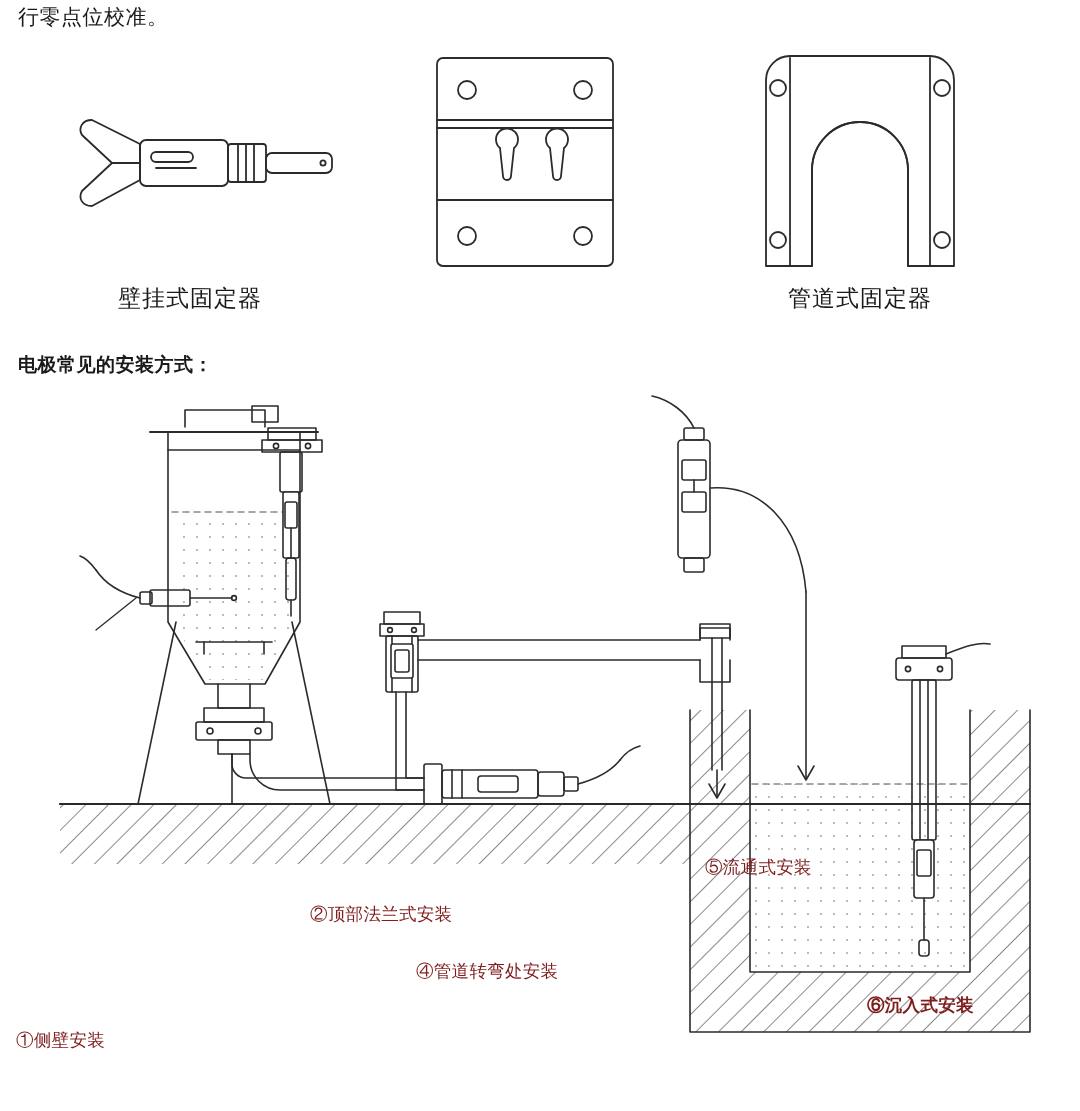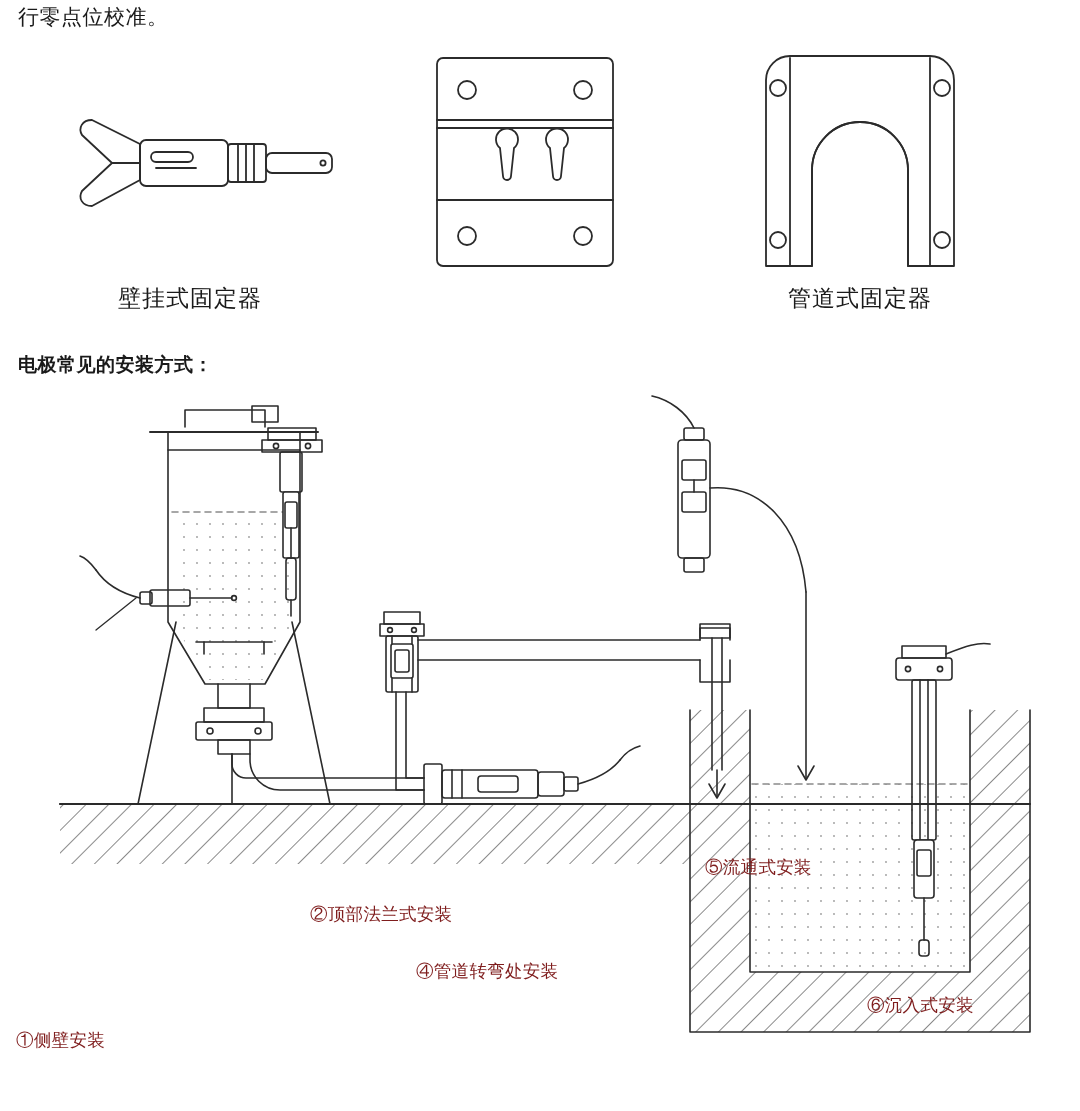--- a/index.html
+++ b/index.html
@@ -87,21 +87,21 @@
     position: absolute;
     font-size: 17.5px;
     letter-spacing: 0.3px;
     white-space: nowrap;
     color: #7f1d1d;
   }
   #lbl-1 { left: 16px;   top: 636px; }
   #lbl-2 { left: 310px; top: 510px; }
   #lbl-4 { left: 416px; top: 567px; }
   #lbl-5 { left: 705px; top: 463px; }
-  #lbl-6 { left: 867px; top: 601px; }
+  #lbl-6 { left: 867px; top: 601px; font-weight: bold; }
 </style>
 </head>
 <body>
 
 <div class="page">
 
   <div class="lead-text">行零点位校准。</div>
 
   <div class="fixtures">
 

